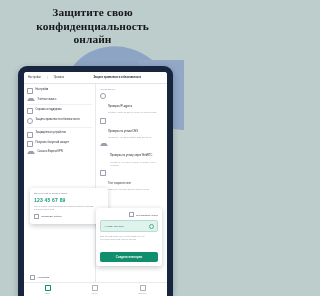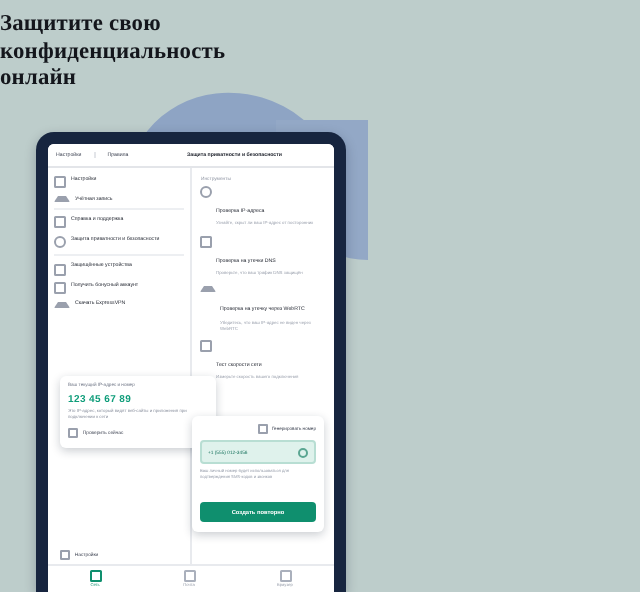--- a/index.html
+++ b/index.html
@@ -13,21 +13,21 @@
     position:absolute;left:62px;top:46px;width:110px;height:92px;
     background:#8ea4c4;border-radius:60px 70px 20px 40px;
     transform:rotate(-6deg);
   }
   .blob2{
     position:absolute;left:138px;top:60px;width:46px;height:70px;
     background:#93a8c6;border-radius:0 0 0 50px;
   }
   
   .headline{
-    position:absolute;left:0;top:6px;width:185px;
+    position:absolute;left:0;top:6px;width:185px;text-align:center;
     font-family:"Liberation Serif", serif;
     font-weight:700;font-size:11.4px;line-height:13.6px;color:#14161c;
     letter-spacing:.1px;z-index:5;
   }
   
   .tablet{
     position:absolute;left:18px;top:66px;width:155px;height:230px;
     background:#17253f;border-radius:9px 9px 0 0;
     padding:6px 6px 0 6px;box-sizing:border-box;z-index:4;
     box-shadow:0 2px 6px rgba(10,20,40,.25);

